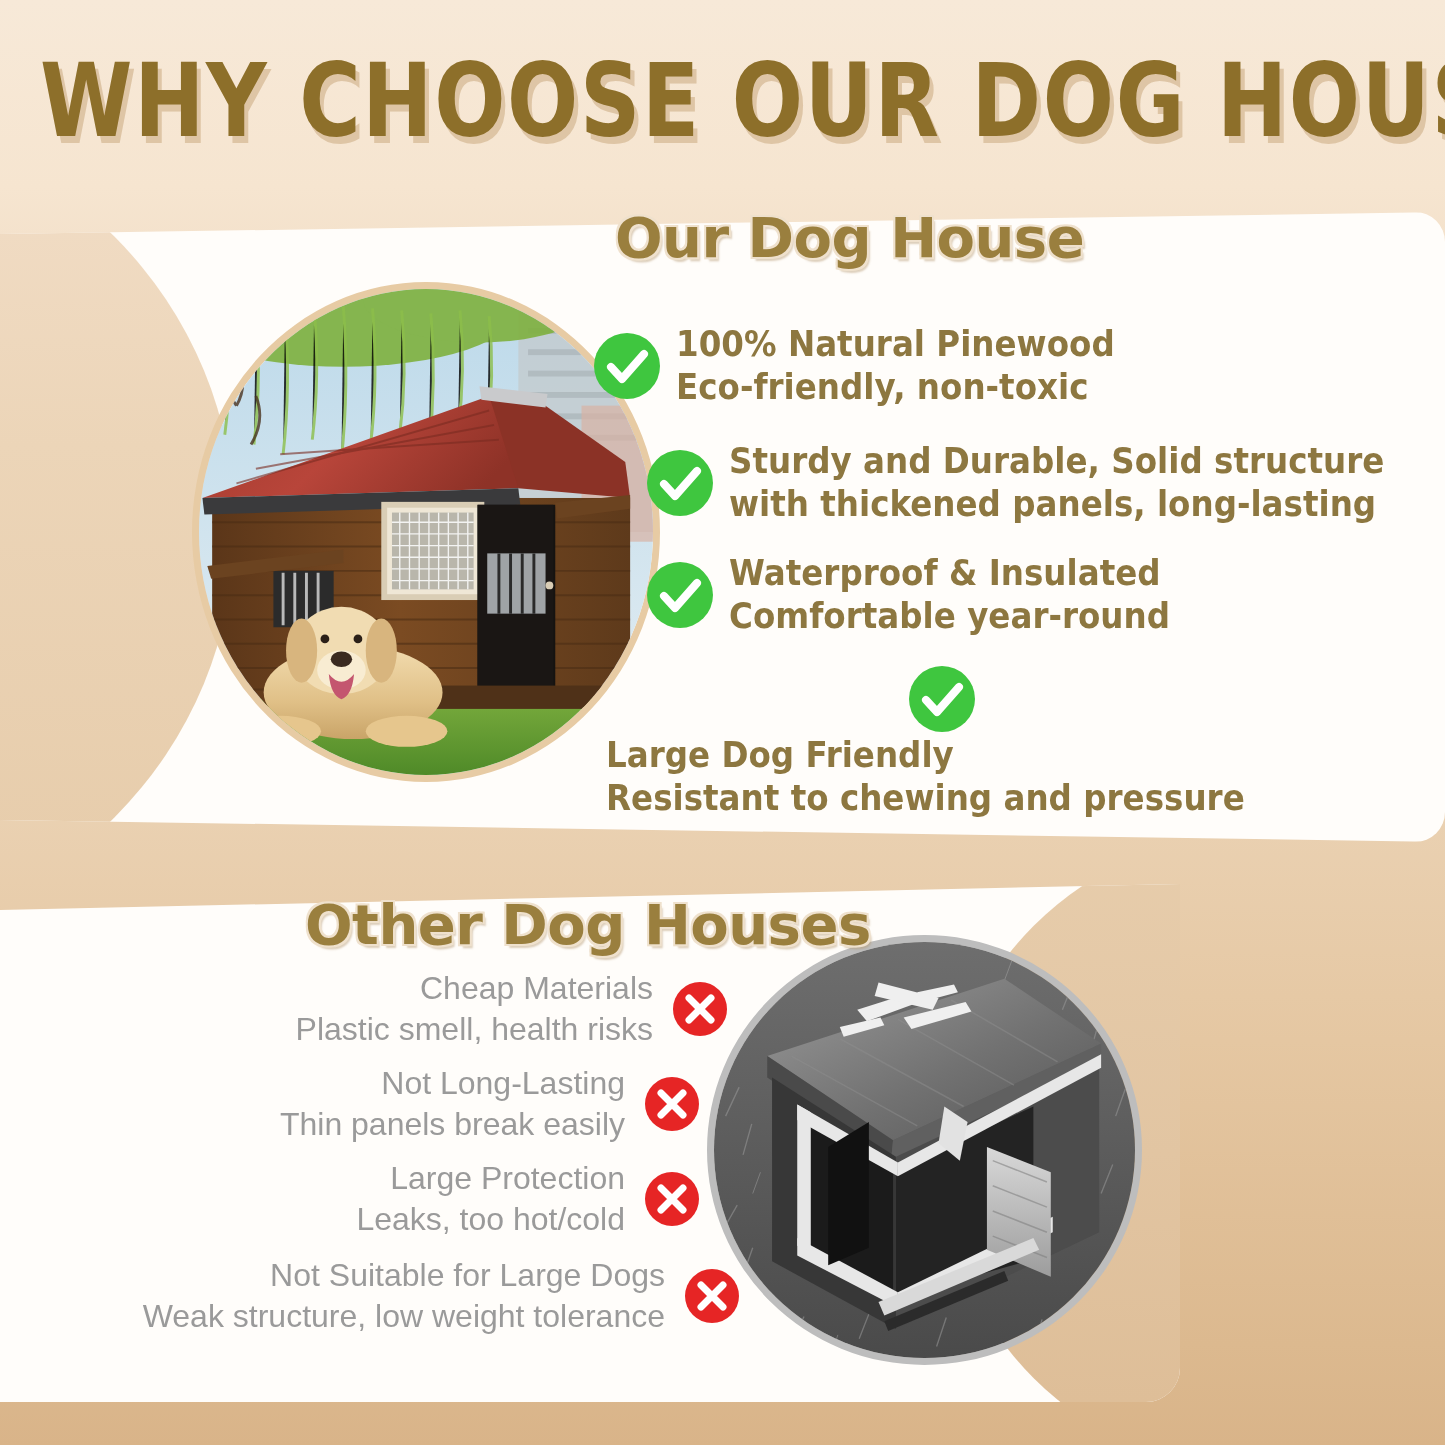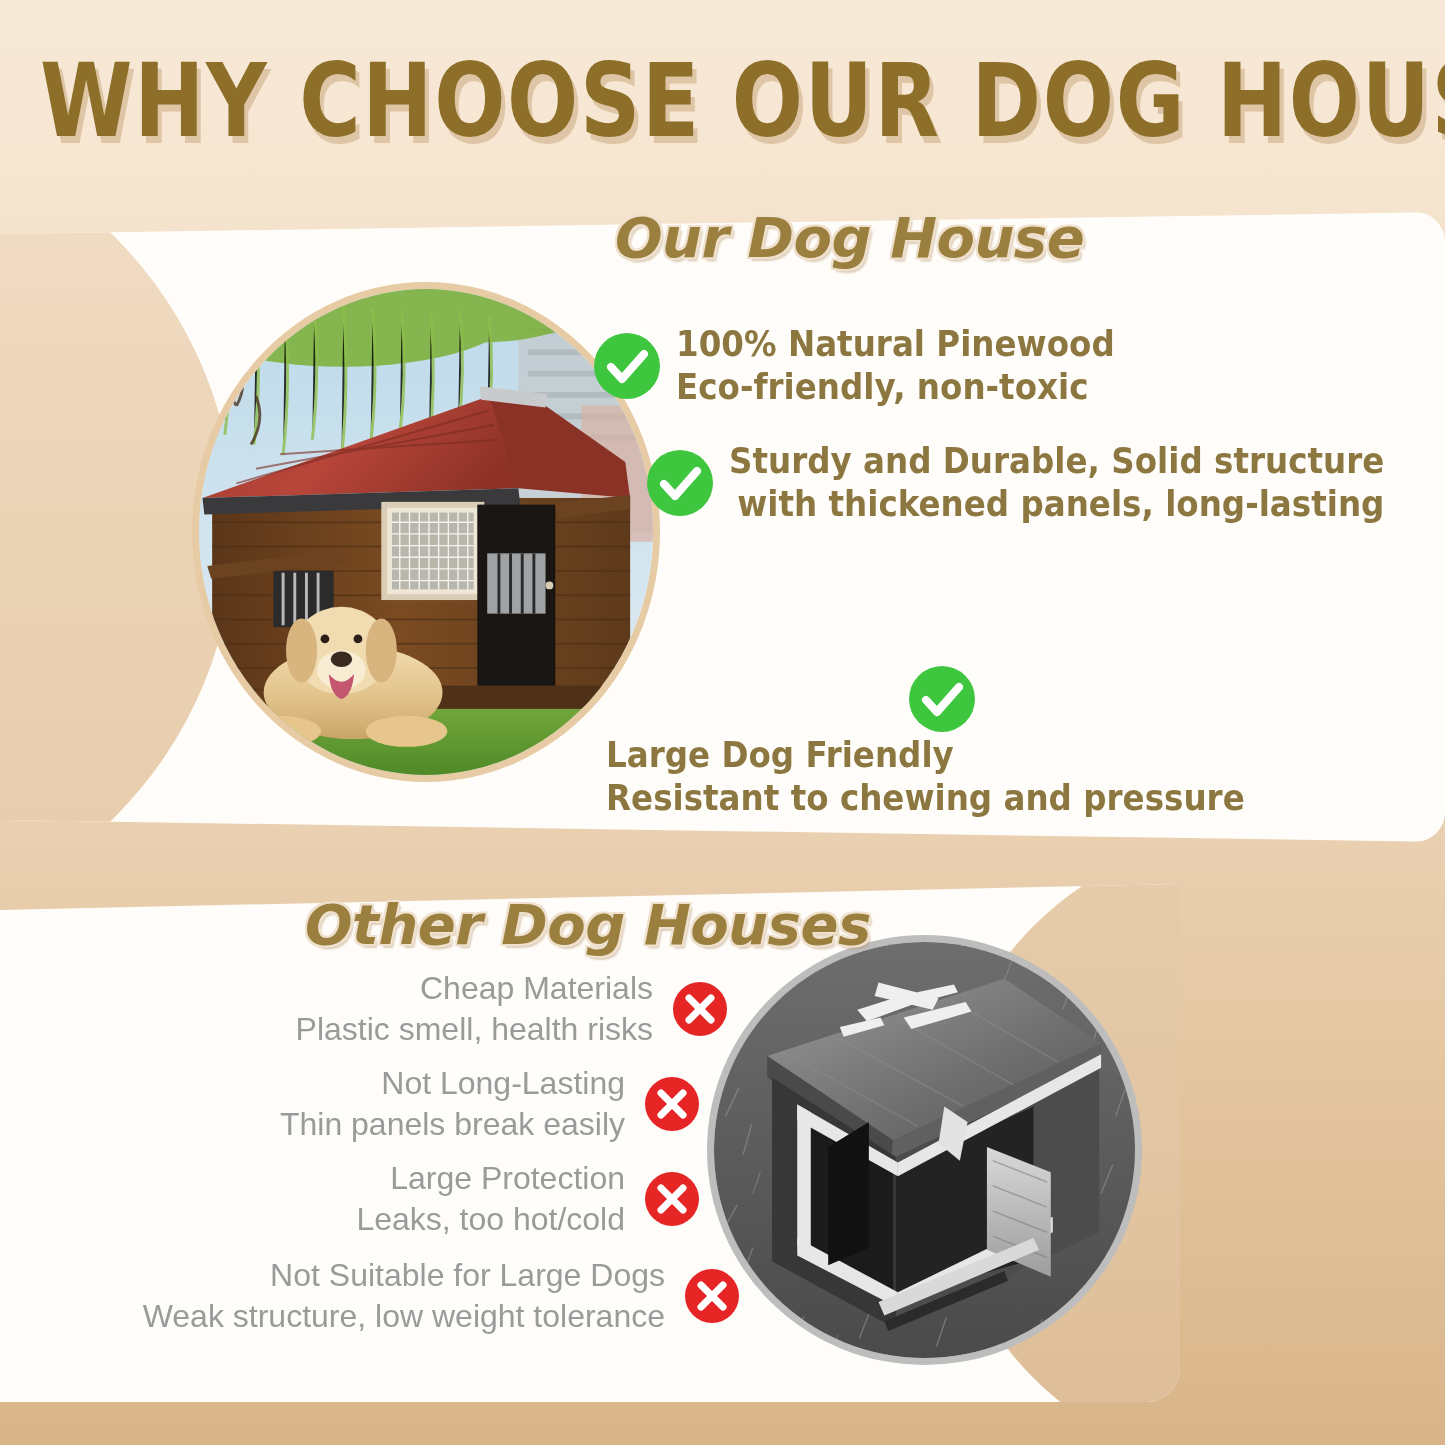--- a/index.html
+++ b/index.html
@@ -80,21 +80,20 @@
     letter-spacing:-0.5px;
     color:#9a7f3e;
     white-space:nowrap;
     text-shadow:
        2px  2px 0 #efe1cd,
       -2px  2px 0 #efe1cd,
        2px -2px 0 #efe1cd,
       -2px -2px 0 #efe1cd,
        3px  4px 2px rgba(180,150,110,0.45);
     z-index:14;
-    font-style:italic;
   }
   #heading-ours { left:615px; top:208px; }
   #heading-others { left:305px; top:875px;margin-top:20px; }
 
   
   .photo-circle {
     position:absolute;
     border-radius:50%;
     overflow:hidden;
     z-index:8;
@@ -120,21 +119,21 @@
     font-size:35px;
     line-height:43px;
     color:#8d7740;
     white-space:nowrap;
     transform:scaleX(0.93);
     transform-origin:left center;
   }
   .pro-text .l2 { display:block; }
 
   #pro-0 { left:592px; top:111px; }
-  #pro-1 { left:645px; top:228px;text-align:right; }
+  #pro-1 { left:645px; top:228px; }
   #pro-2 { left:645px; top:340px; }
   #pro-3 { left:592px; top:452px;flex-direction:column; }
 
   
   #cons { position:absolute; left:0; top:884px; width:1180px; height:518px; z-index:12; }
   .con-row { position:absolute; display:flex; align-items:center; }
   .con-text {
     font-family:"Liberation Sans", sans-serif;
     font-weight:normal;
     font-size:32px;
@@ -331,20 +330,30 @@
     <svg class="pro-icon" viewBox="0 0 70 70">
       <circle cx="35" cy="35" r="33" fill="#3fc63f"></circle>
       <path d="M19 36 L30 48 L52 23" stroke="#ffffff" stroke-width="8" fill="none" stroke-linecap="round" stroke-linejoin="round"></path>
     </svg>
     <div class="pro-text">
       <span>Sturdy and Durable,  Solid structure</span>
       <span class="l2">with thickened panels, long-lasting</span>
     </div>
   </div>
 
+  <div class="pro-row" id="pro-2">
+    <svg class="pro-icon" viewBox="0 0 70 70">
+      <circle cx="35" cy="35" r="33" fill="#3fc63f"></circle>
+      <path d="M19 36 L30 48 L52 23" stroke="#ffffff" stroke-width="8" fill="none" stroke-linecap="round" stroke-linejoin="round"></path>
+    </svg>
+    <div class="pro-text">
+      <span>Waterproof &amp; Insulated</span>
+      <span class="l2">Comfortable year-round</span>
+    </div>
+  </div>
 
   <div class="pro-row" id="pro-3">
     <svg class="pro-icon" viewBox="0 0 70 70">
       <circle cx="35" cy="35" r="33" fill="#3fc63f"></circle>
       <path d="M19 36 L30 48 L52 23" stroke="#ffffff" stroke-width="8" fill="none" stroke-linecap="round" stroke-linejoin="round"></path>
     </svg>
     <div class="pro-text">
       <span>Large Dog Friendly</span>
       <span class="l2">Resistant to chewing and pressure</span>
     </div>

